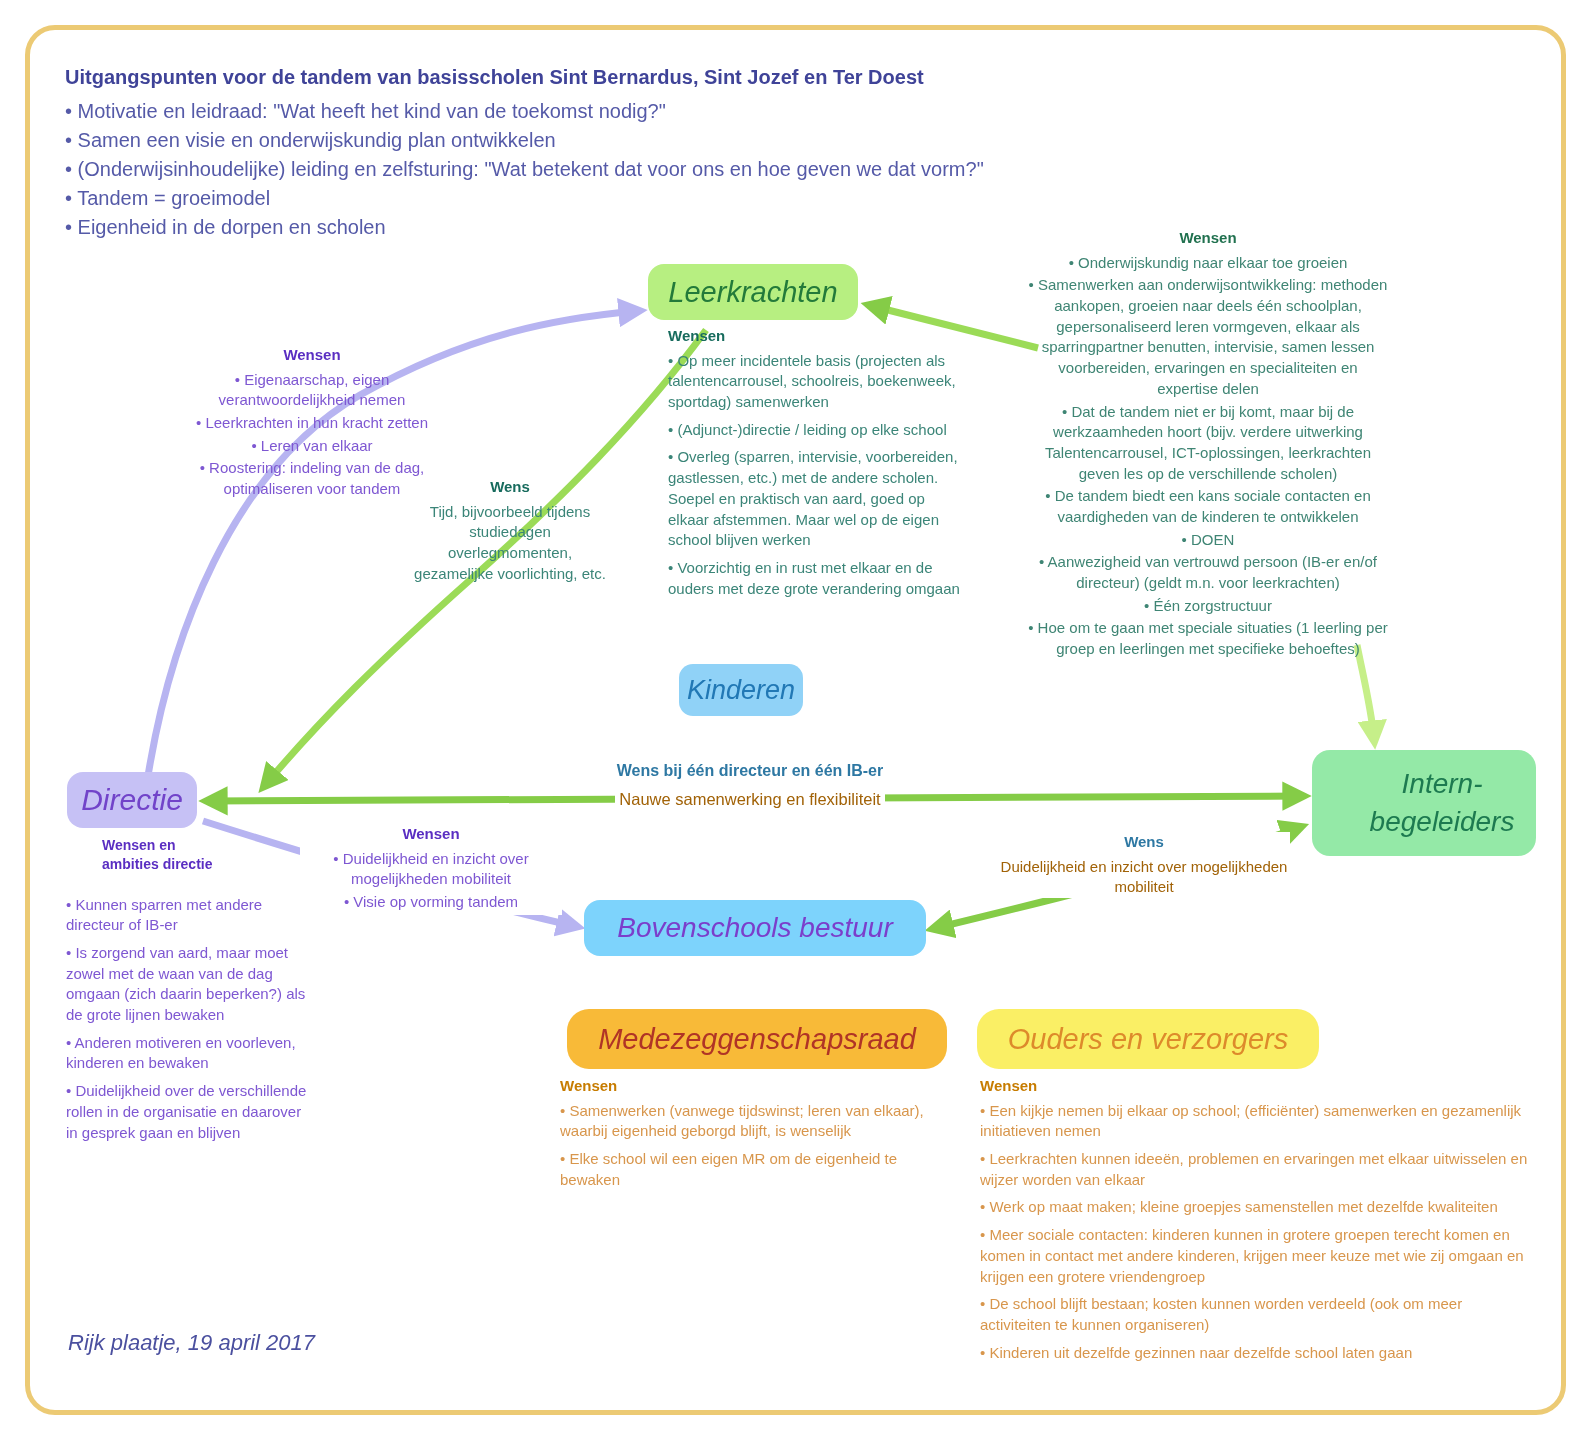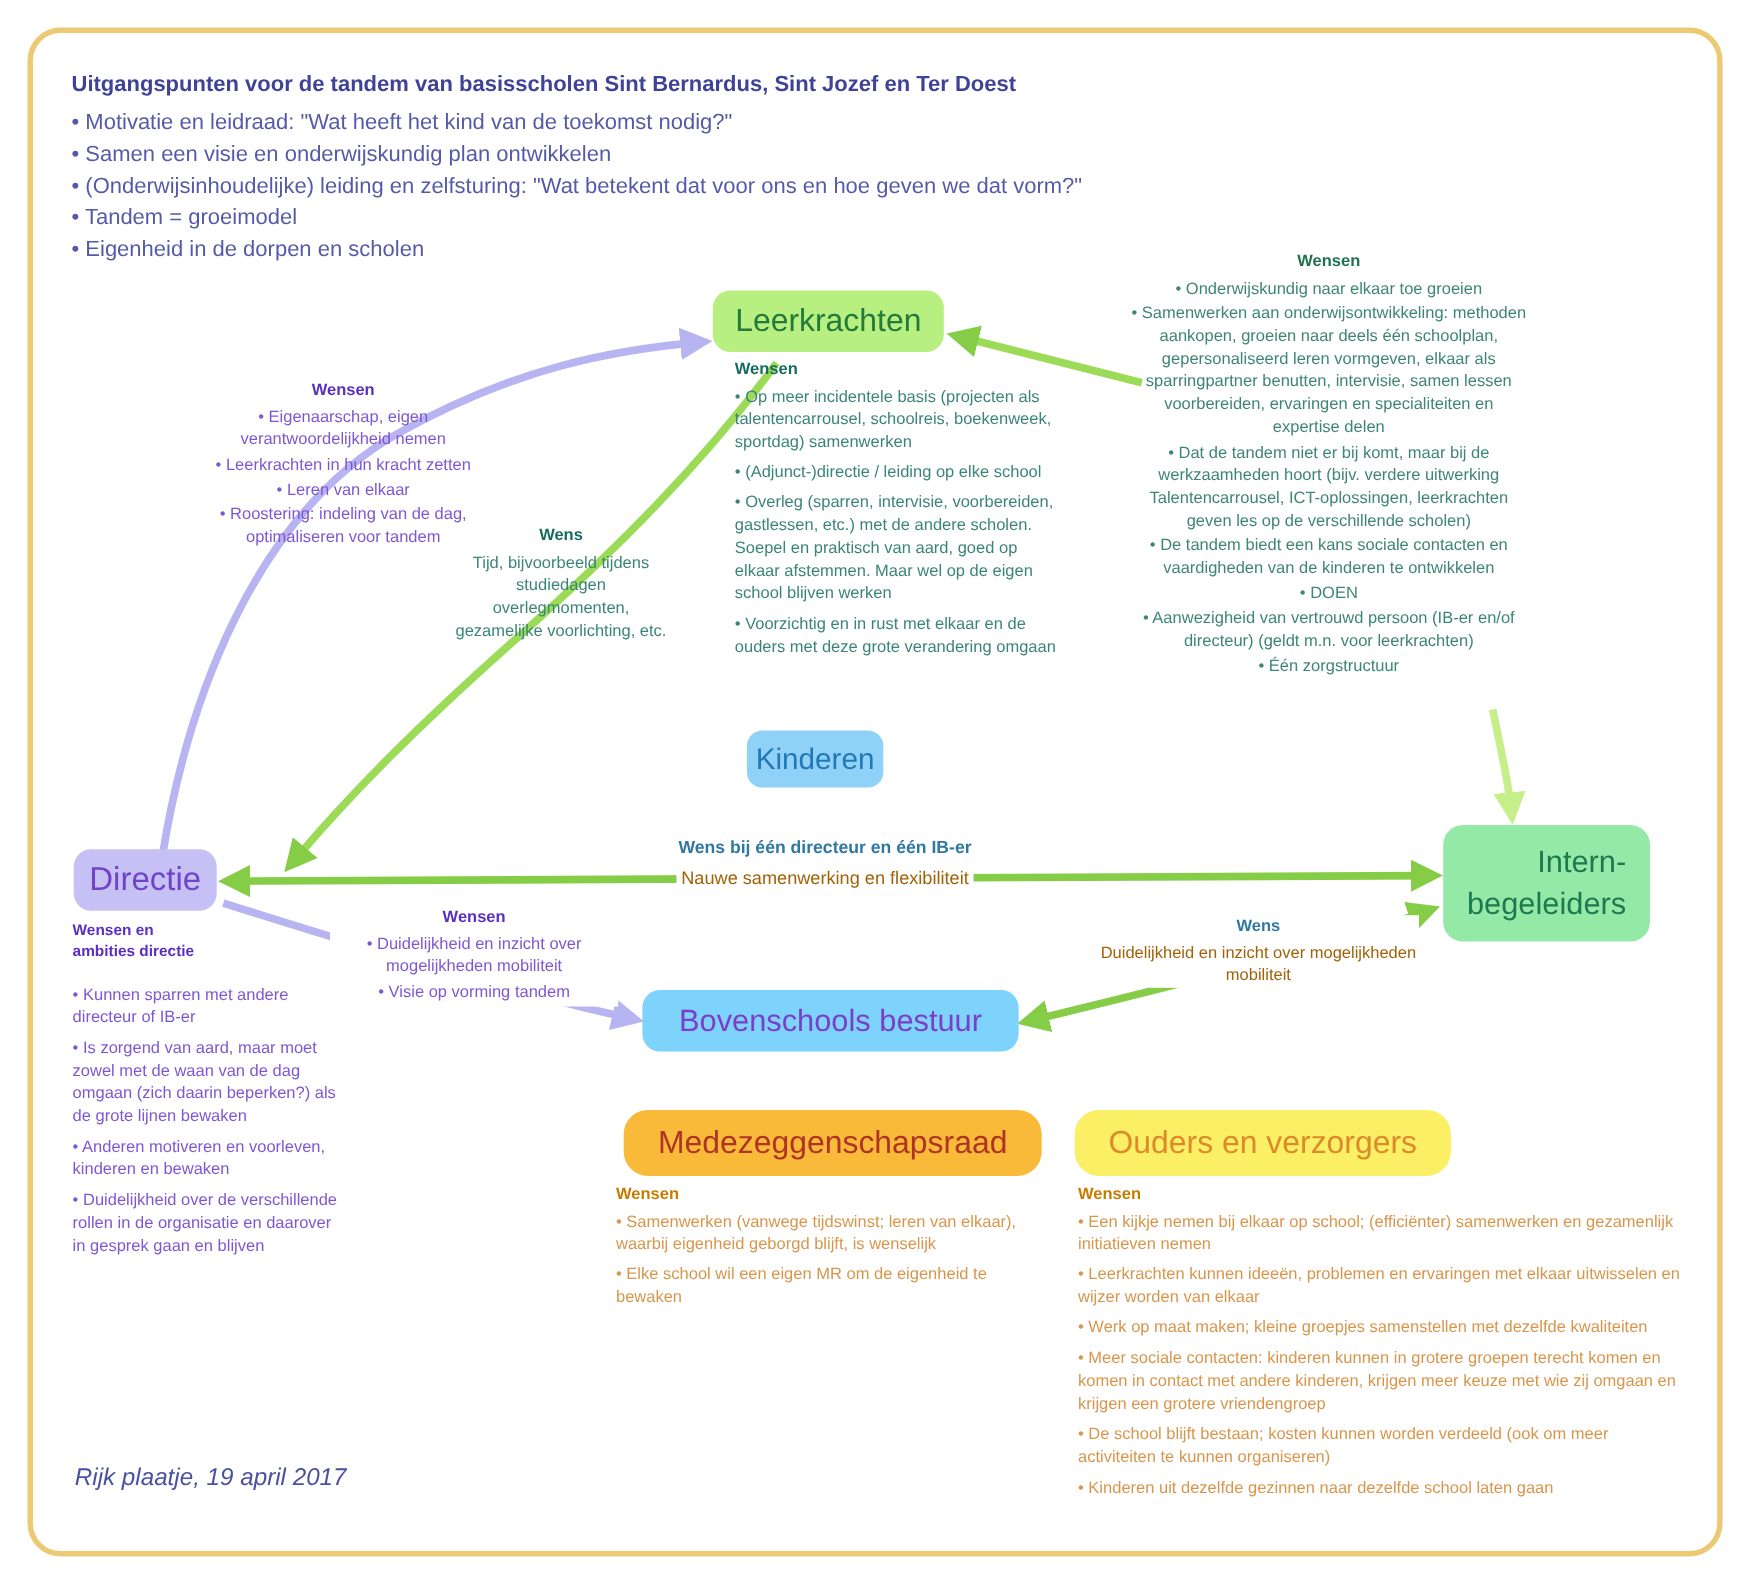--- a/index.html
+++ b/index.html
@@ -9,31 +9,31 @@
          border:5px solid #ecca74;border-radius:30px;}
   
   #header{position:absolute;left:65px;top:66px;width:1040px;color:#555aa8;}
   #header .title{font-weight:bold;font-size:20px;color:#3f4398;margin-bottom:8px;}
   #header .bullet{font-size:20px;line-height:1.45;}
   
   .list{position:absolute;font-size:15px;line-height:1.38;}
   .list .hd{font-weight:bold;margin-bottom:4px;}
   .list .it{margin-bottom:7px;}
   .centered{text-align:center;}
-  .prewrap{white-space:pre-line;}
+  .prewrap{white-space:pre-line;padding-left:36px;}
   
   .t-purple .hd{color:#5a2ec2;} .t-purple .it, .t-purple .tx{color:#7e57d2;}
   .t-teal .hd{color:#176b5d;} .t-teal .it, .t-teal .tx{color:#3b8578;}
   .t-green .hd{color:#21714f;} .t-green .it, .t-green .tx{color:#3f8574;}
   .t-blue .hd{color:#2e78a3;} .t-blue .it, .t-blue .tx{color:#a16207;}
   .t-orange .hd{color:#c77c00;} .t-orange .it, .t-orange .tx{color:#d8964c;}
   .whitebg{background:#fff;}
   
   .node{position:absolute;display:flex;align-items:center;justify-content:center;
-        border-radius:16px;text-align:right;}
+        border-radius:16px;text-align:center;font-style:italic;}
   #node-leerkrachten{left:648px;top:264px;width:210px;height:56px;background:#b7ef81;
         color:#237a3a;font-size:29px;}
   #node-kinderen{left:679px;top:664px;width:124px;height:52px;background:#90d2f7;
         color:#2178b5;font-size:27px;border-radius:14px;}
   #node-directie{left:67px;top:772px;width:130px;height:56px;background:#c6c1f5;
         color:#7143c9;font-size:30px;}
   #node-ib{left:1312px;top:750px;width:188px;height:106px;background:#94e9a7;
         color:#1d7a50;font-size:28px;border-radius:18px;line-height:1.35;}
   #node-bovenschools{left:584px;top:900px;width:342px;height:56px;background:#7dd3fc;
         color:#7b3ecb;font-size:28px;}
@@ -131,20 +131,21 @@
 
   <div class="list centered t-green" id="list-ib">
     <div class="hd">Wensen</div>
     <div class="it">• Onderwijskundig naar elkaar toe groeien</div>
     <div class="it">• Samenwerken aan onderwijsontwikkeling: methoden aankopen, groeien naar deels één schoolplan, gepersonaliseerd leren vormgeven, elkaar als sparringpartner benutten, intervisie, samen lessen voorbereiden, ervaringen en specialiteiten en expertise delen</div>
     <div class="it">• Dat de tandem niet er bij komt, maar bij de werkzaamheden hoort (bijv. verdere uitwerking Talentencarrousel, ICT-oplossingen, leerkrachten geven les op de verschillende scholen)</div>
     <div class="it">• De tandem biedt een kans sociale contacten en vaardigheden van de kinderen te ontwikkelen</div>
     <div class="it">• DOEN</div>
     <div class="it">• Aanwezigheid van vertrouwd persoon (IB-er en/of directeur) (geldt m.n. voor leerkrachten)</div>
     <div class="it">• Één zorgstructuur</div>
+    <div class="it">• Hoe om te gaan met speciale situaties (1 leerling per groep en leerlingen met specifieke behoeftes)</div>
   </div>
 
   <div class="list centered t-blue" id="list-link">
     <div class="hd">Wens bij één directeur  en één IB-er</div>
     <span class="tx whitebg">Nauwe samenwerking  en flexibiliteit</span>
   </div>
 
   <div class="list t-purple" id="list-directie">
     <div class="hd prewrap">Wensen en
 ambities directie</div>

